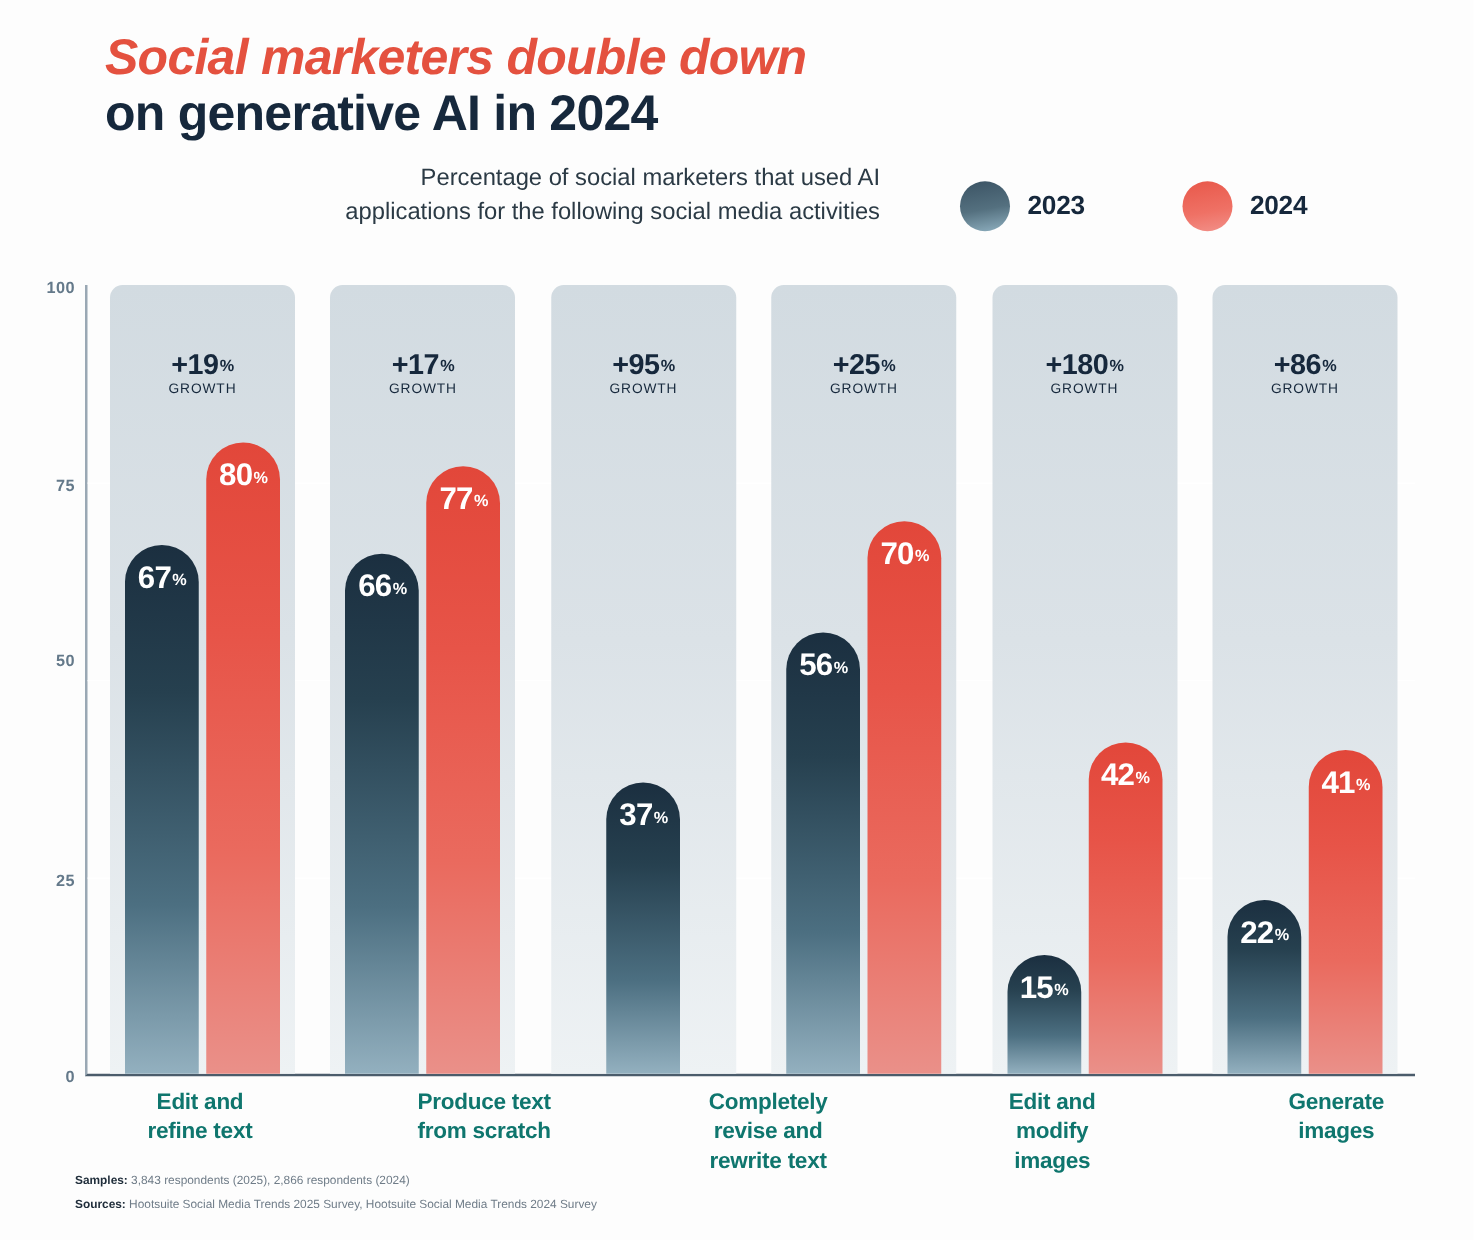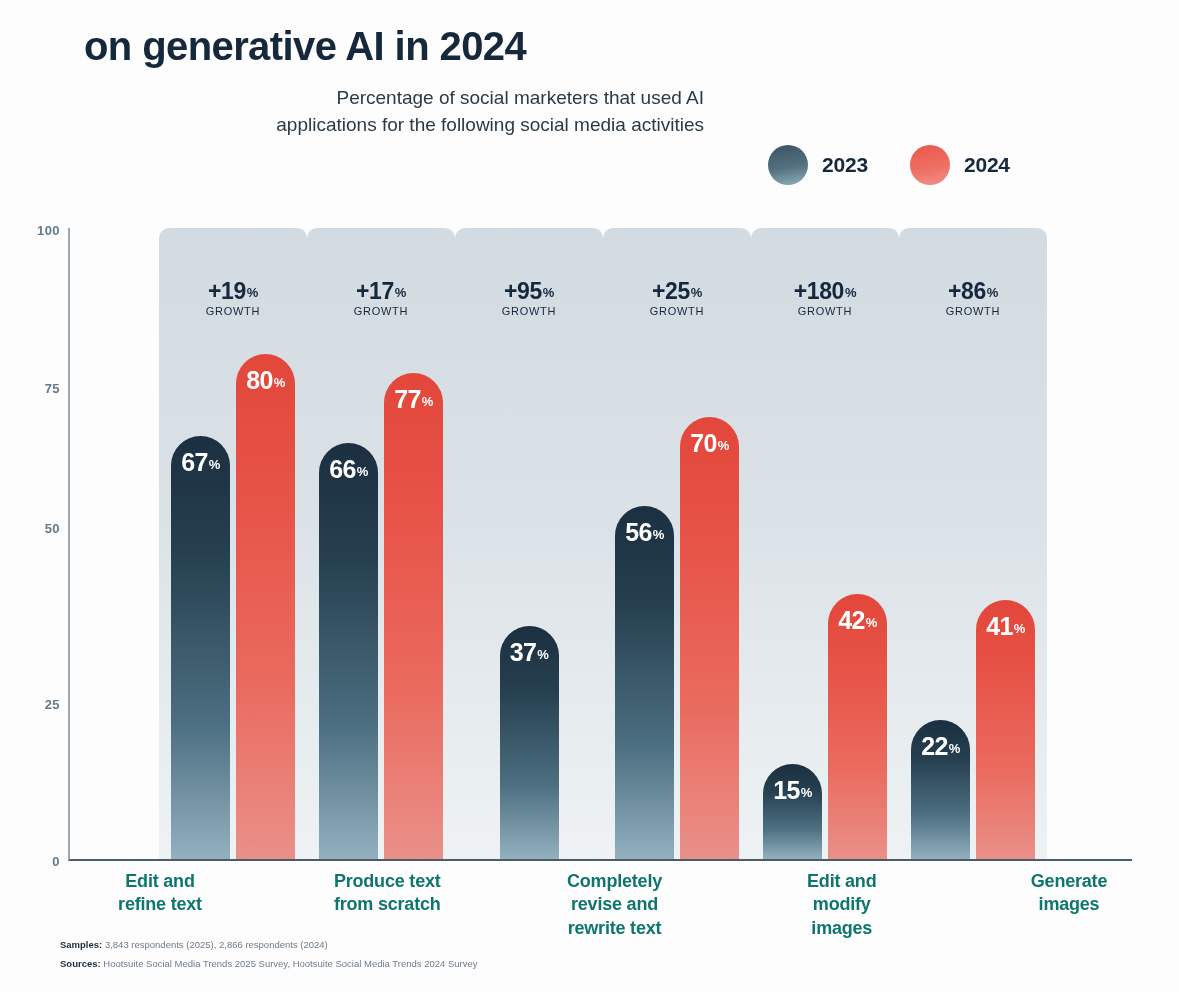--- a/index.html
+++ b/index.html
@@ -56,21 +56,21 @@
   }
   .subtitle-line { display: block; }
 
   
   .legend {
     position: absolute;
     left: 768px;
     top: 145px;
     display: flex;
     align-items: center;
-    gap: 42px;
+    gap: 78px;
   }
   .legend-item {
     display: flex;
     align-items: center;
     gap: 14px;
   }
   .legend-dot {
     width: 40px;
     height: 40px;
     border-radius: 50%;
@@ -129,21 +129,21 @@
     right: 0;
     height: 1px;
     background: #ffffff;
     opacity: 0.9;
   }
 
   .groups {
     position: absolute;
     left: 0; top: 0; right: 0; bottom: 0;
     display: flex;
-    justify-content: center;
+    justify-content: space-between;
     padding: 0 14px 0 18px;
   }
 
   .group {
     position: relative;
     width: 148px;
     height: 100%;
   }
 
   .panel {
@@ -264,20 +264,21 @@
     color: #1f2d3a;
     font-weight: 800;
   }
 </style>
 </head>
 <body>
 
 <div class="infographic">
 
   <div class="header">
+    <div class="title-line-1">Social marketers double down</div>
     <div class="title-line-2">on generative AI in 2024</div>
     <div class="subtitle">
       <span class="subtitle-line">Percentage of social marketers that used AI</span>
       <span class="subtitle-line">applications for the following social media activities</span>
     </div>
   </div>
 
   <div class="legend">
     <div class="legend-item">
       <span class="legend-dot y2023"></span>

